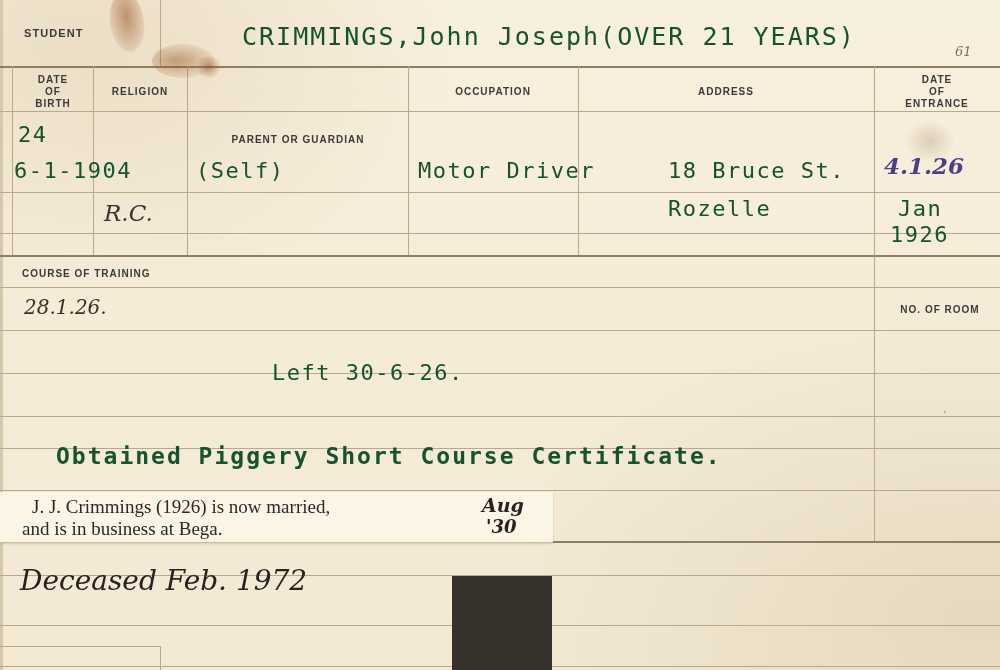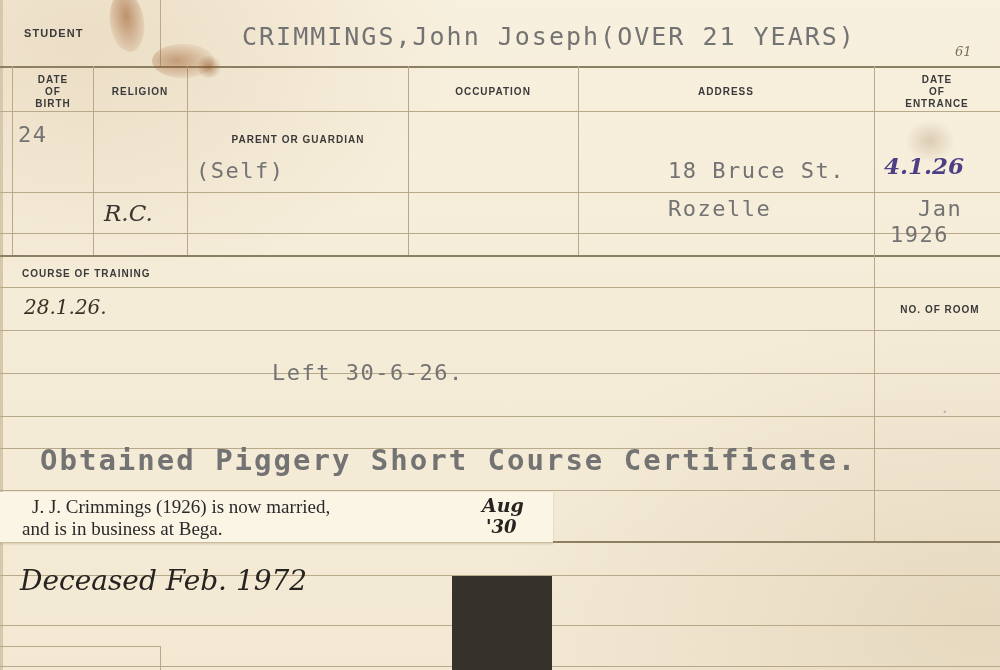--- a/index.html
+++ b/index.html
@@ -56,21 +56,21 @@
   }
   .hdr.small {
     font-size: 10px;
     letter-spacing: 1px;
   }
 
   
   .ink {
     position: absolute;
     font-family: "DejaVu Sans Mono", monospace;
-    color: #737373;
+    color: #14532d;
     letter-spacing: 1px;
     white-space: nowrap;
   }
   .ink.big {
     font-size: 25px;
     letter-spacing: 2px;
   }
   .ink.med {
     font-size: 22px;
     letter-spacing: 1.5px;
@@ -234,41 +234,43 @@
   <div class="hdr small" style="left:95px; top:86px; width:90px;">RELIGION</div>
   <div class="hdr small" style="left:190px; top:86px; width:216px;margin-top:48px;">PARENT OR GUARDIAN</div>
   <div class="hdr small" style="left:410px; top:86px; width:166px;">OCCUPATION</div>
   <div class="hdr small" style="left:580px; top:86px; width:292px;">ADDRESS</div>
 
   <div class="hdr small" style="left:876px; top:74px; width:122px;">DATE</div>
   <div class="hdr small" style="left:876px; top:86px; width:122px;">OF</div>
   <div class="hdr small" style="left:876px; top:98px; width:122px;">ENTRANCE</div>
 
   <div class="ink med" style="left:18px; top:122px;">24</div>
+  <div class="ink med" style="left:14px; top:158px;">6-1-1904</div>
 
   <div class="ink med" style="left:196px; top:158px;">(Self)</div>
 
+  <div class="ink med" style="left:418px; top:158px;">Motor Driver</div>
 
   <div class="ink med" style="left:668px; top:158px;">18 Bruce St.</div>
   <div class="ink med" style="left:668px; top:196px;">Rozelle</div>
 
   <div class="hand h2" style="left:884px; top:152px; color:#4c3f85;font-weight:bold;">4.1.26</div>
-  <div class="ink med" style="left:898px; top:196px;margin-left:20px;">Jan</div>
+  <div class="ink med" style="left:898px; top:196px;">Jan</div>
   <div class="ink med" style="left:890px; top:222px;">1926</div>
 
   <div class="hand h2" style="left:104px; top:200px; color:#3b3430;">R.C.</div>
 
   <div class="hdr small" style="left:22px; top:268px; width:180px; text-align:left;">COURSE OF TRAINING</div>
   <div class="hdr small" style="left:884px; top:268px; width:112px;margin-top:36px;">NO. OF ROOM</div>
 
   <div class="hand h3" style="left:24px; top:295px;">28.1.26.</div>
 
   <div class="ink med" style="left:272px; top:360px;">Left 30-6-26.</div>
 
-  <div class="ink med bold" style="left:40px; top:443px; font-size:29px; letter-spacing:2px;">Obtained Piggery Short Course Certificate.</div>
+  <div class="ink med bold" style="left:56px; top:443px; font-size:23px; letter-spacing:2px;">Obtained Piggery Short Course Certificate.</div>
 
   <div class="faint" style="left:940px; top:398px;">.</div>
 
   <div id="note-slip">
     <div class="note-line" style="left:32px; top:4px;">J. J. Crimmings (1926) is now married,</div>
     <div class="note-line" style="left:22px; top:26px;">and is in business at Bega.</div>
     <div class="annot" style="left:482px; top:2px; font-size:19px; font-weight:700;">Aug</div>
     <div class="annot" style="left:486px; top:24px; font-size:18px; font-weight:700;">'30</div>
   </div>
 

